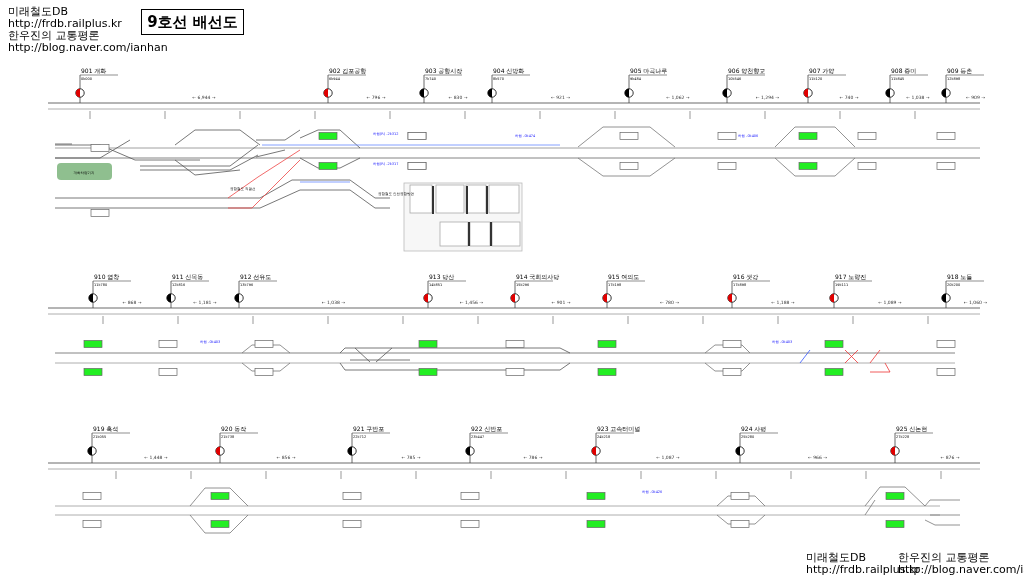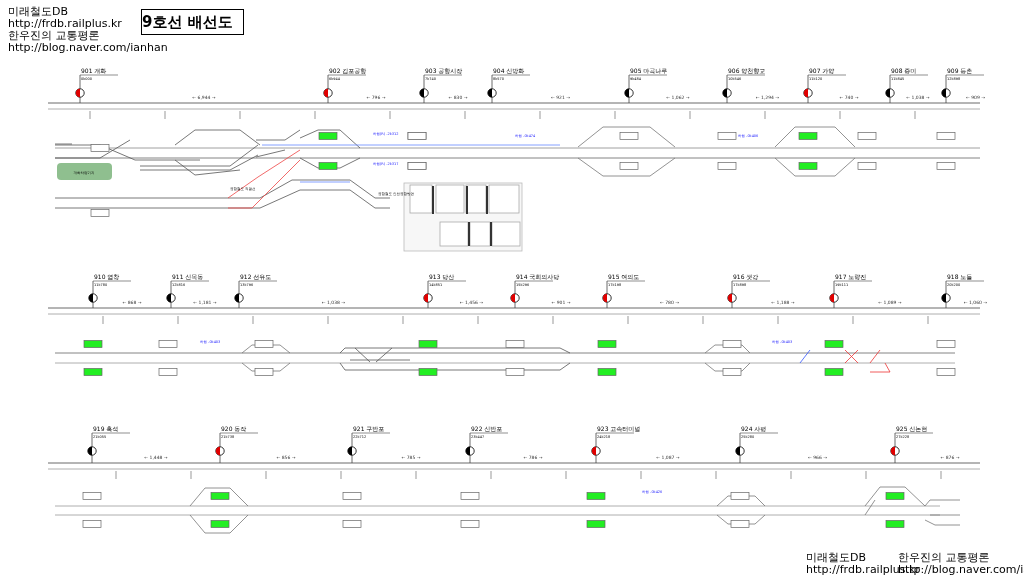--- a/index.html
+++ b/index.html
@@ -1,18 +1,18 @@
 <!DOCTYPE html>
 <html><head>
 <meta charset="utf-8">
 <style>
   html,body{margin:0;padding:0;background:#fff;}
   body{width:1024px;height:576px;position:relative;overflow:hidden;font-family:"DejaVu Sans",sans-serif;color:#000;}
   .credit{position:absolute;font-size:11px;font-weight:normal;line-height:12px;font-family:"DejaVu Sans",sans-serif;}
-  .title-box{position:absolute;left:141px;top:9px;width:101px;height:24px;border:1px solid #000;font-size:15px;font-weight:bold;line-height:24px;}
+  .title-box{position:absolute;left:141px;top:9px;width:101px;height:24px;border:1px solid #000;font-size:15px;font-weight:bold;text-align:center;line-height:24px;}
   svg{position:absolute;left:0;top:0;}
   .stn-name{font-size:6px;font-family:"DejaVu Sans",sans-serif;}
   .tiny{font-size:3.5px;font-family:"DejaVu Sans",sans-serif;}
   .dist{font-size:4.5px;font-family:"DejaVu Sans",sans-serif;fill:#333;}
   .blue-note{font-size:3.5px;fill:#1a1aff;font-family:"DejaVu Sans",sans-serif;}
 </style>
 </head>
 <body>
 
 <div class="credit" style="left:8px;top:6px;">

